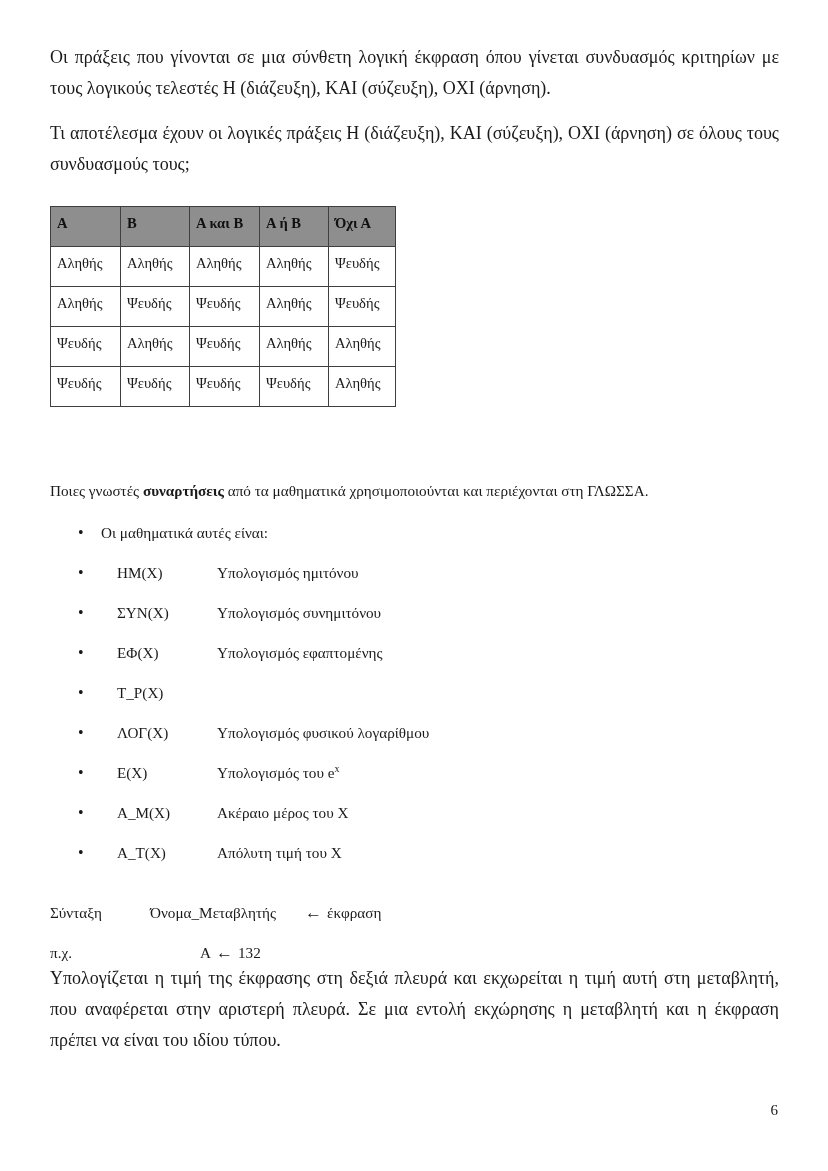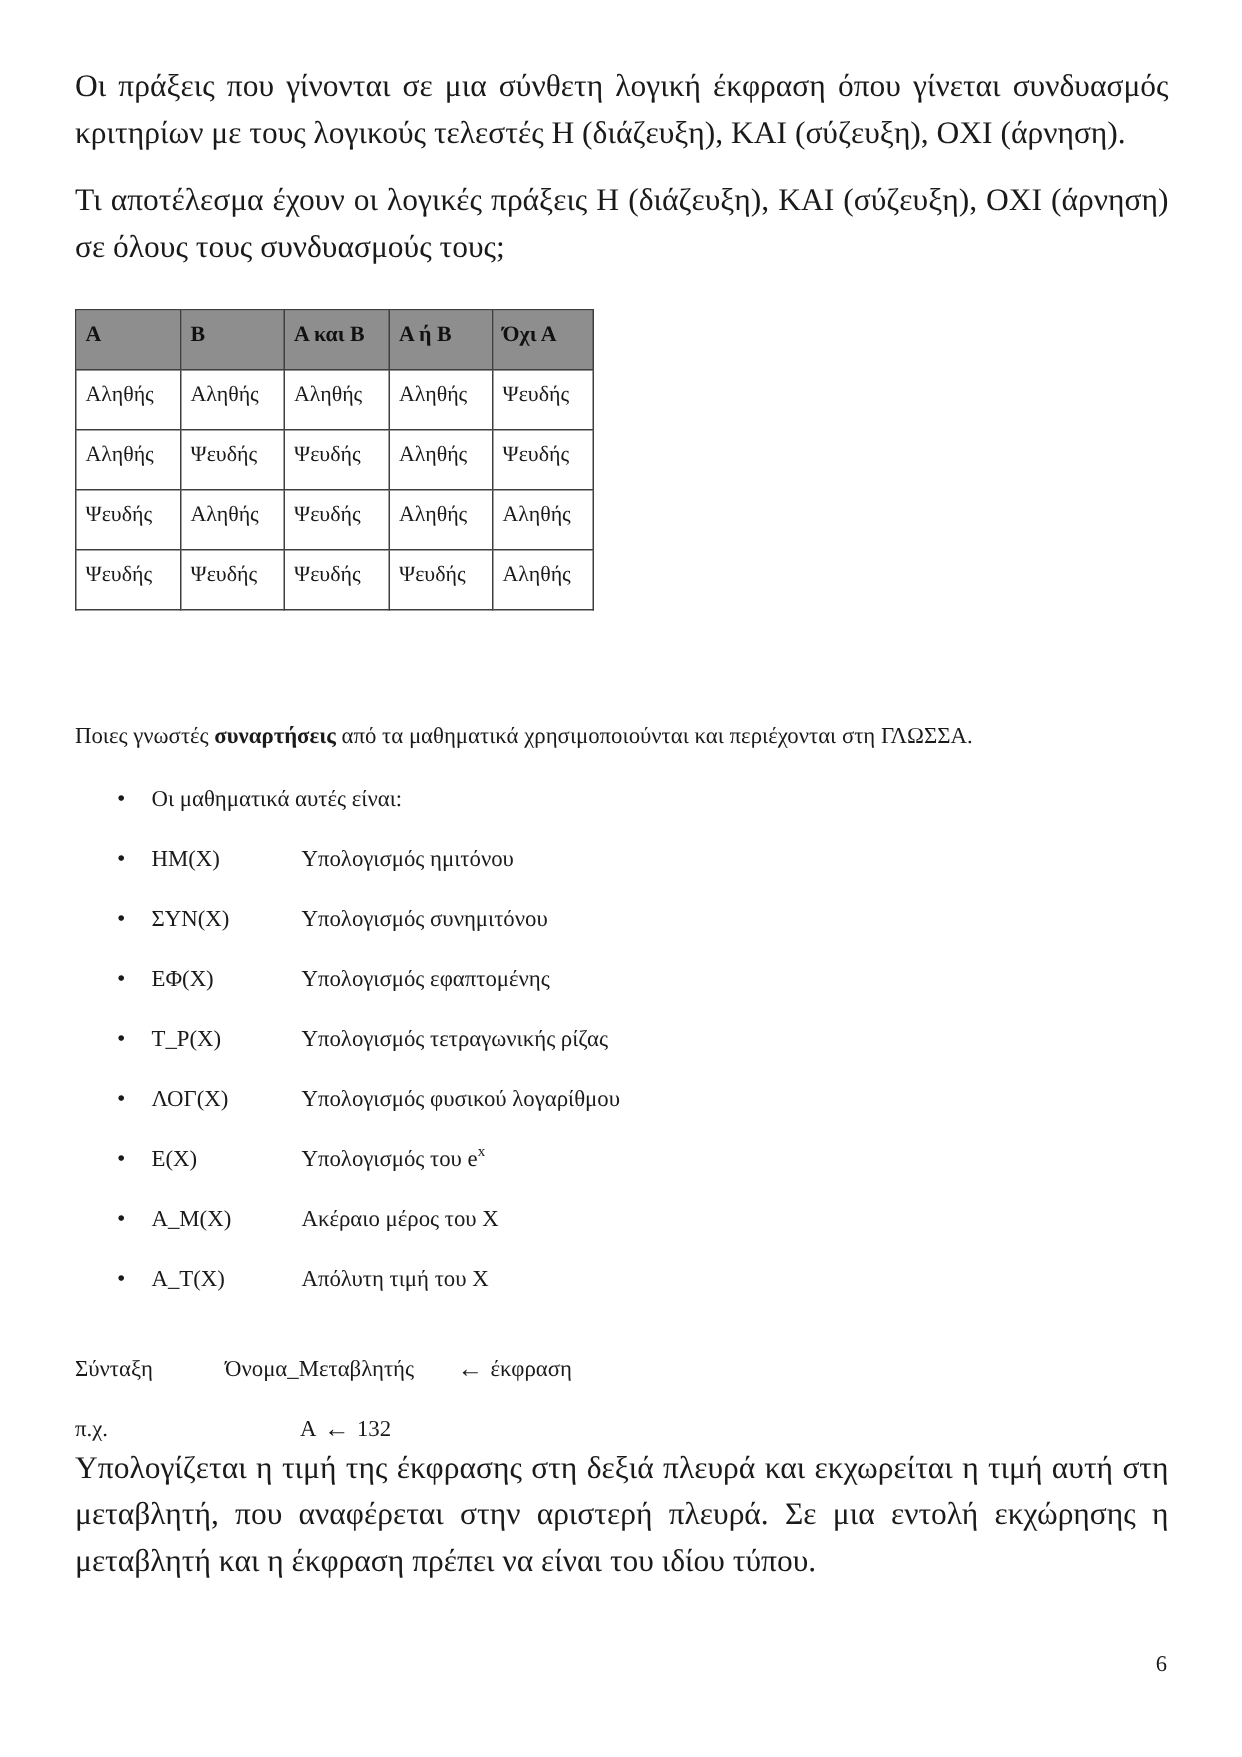--- a/index.html
+++ b/index.html
@@ -25,21 +25,21 @@
   }
   .content {
     position: absolute;
     left: 50px;
     top: 42px;
     width: 729px;
   }
 
   p.para {
     margin: 0 0 14px 0;
-    font-size: 21px;
+    font-size: 18px;
     line-height: 31px;
     text-align: justify;
     text-justify: inter-word;
   }
   p.para.last { margin-bottom: 0; }
 
   .bold { font-weight: bold; }
 
   
   .table-wrap {
@@ -100,20 +100,21 @@
     left: 28px;
     top: 0;
     font-size: 16px;
     line-height: 20px;
     color: #1a1a1a;
   }
   ul.fn-list li .fn-name {
     display: inline-block;
     width: 100px;
     flex: 0 0 100px;
+    margin-left: 16px;
   }
   ul.fn-list li .fn-desc {
     display: inline-block;
   }
   sup.sup {
     font-size: 0.66em;
     vertical-align: super;
     line-height: 0;
   }
 
@@ -255,21 +256,20 @@
 
       <li>
         <span class="bullet">•</span>
         <span class="fn-name">ΕΦ(Χ)</span>
         <span class="fn-desc">Υπολογισμός εφαπτομένης</span>
       </li>
 
       <li>
         <span class="bullet">•</span>
         <span class="fn-name">Τ_Ρ(Χ)</span>
-        <span class="fn-desc">Υπολογισμός τετραγωνικής ρίζας</span>
       </li>
 
       <li>
         <span class="bullet">•</span>
         <span class="fn-name">ΛΟΓ(Χ)</span>
         <span class="fn-desc">Υπολογισμός φυσικού λογαρίθμου</span>
       </li>
 
       <li>
         <span class="bullet">•</span>

